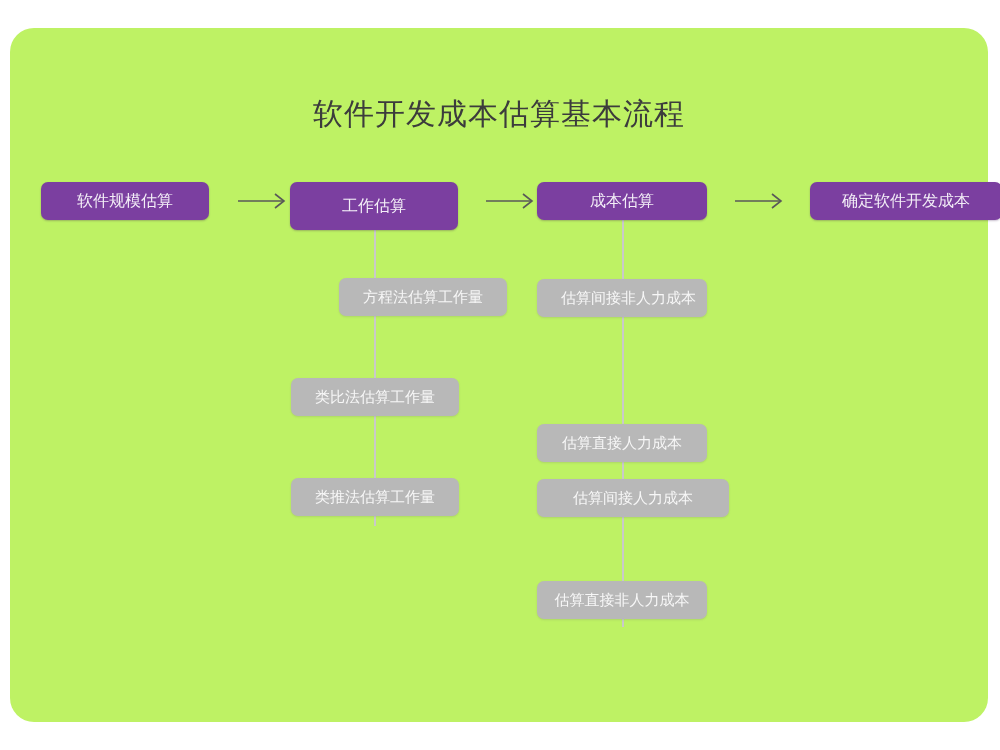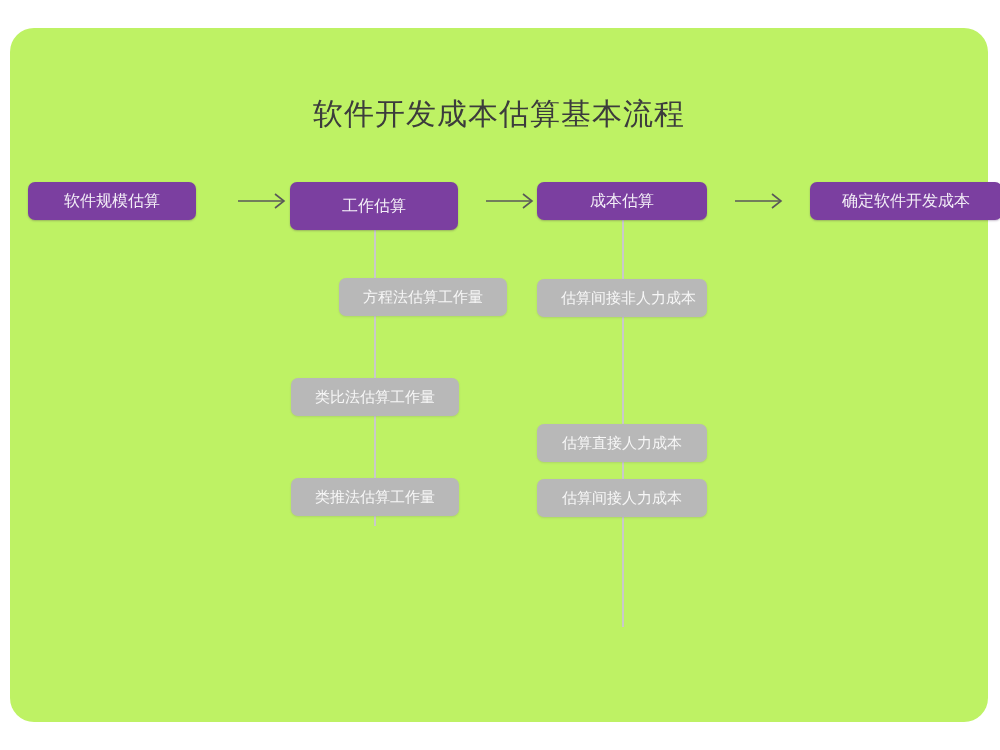--- a/index.html
+++ b/index.html
@@ -86,21 +86,21 @@
 </head>
 <body>
 
 <div id="canvas">
 
   <div id="chart-title">软件开发成本估算基本流程</div>
 
   <div class="connector" style="left:364px; top:191px; height:307px;"></div>
   <div class="connector" style="left:612px; top:191px; height:408px;"></div>
 
-  <div class="node primary" style="left:18px; top:154px; width:168px; height:38px;">
+  <div class="node primary" style="left:31px; top:154px; width:168px; height:38px;">
     <span>软件规模估算</span>
   </div>
 
   <div class="arrow" style="left:225px; top:160px; width:56px; height:26px;">
     <svg width="52" height="20" viewBox="0 0 52 20" aria-hidden="true">
       <line x1="1" y1="10" x2="46" y2="10" stroke="#595959" stroke-width="1.6"></line>
       <polyline points="38,3 47,10 38,17" fill="none" stroke="#595959" stroke-width="1.6"></polyline>
     </svg>
   </div>
 
@@ -139,17 +139,20 @@
   <div class="node secondary" style="left:281px; top:350px; width:168px; height:38px;">
     <span>类比法估算工作量</span>
   </div>
 
   <div class="node secondary" style="left:527px; top:251px; width:170px; height:38px;padding-left:13px;">
     <span>估算间接非人力成本</span>
   </div>
   <div class="node secondary" style="left:527px; top:351px; width:170px; height:38px;margin-top:45px;">
     <span>估算直接人力成本</span>
   </div>
-  <div class="node secondary" style="left:527px; top:451px; width:170px; height:38px;">
+  <div class="node secondary" style="left:527px; top:451px; width:192px; height:38px;">
     <span>估算间接人力成本</span>
+  </div>
+  <div class="node secondary" style="left:527px; top:553px; width:170px; height:38px;">
+    <span>估算直接非人力成本</span>
   </div>
 
 </div>
 
 </body></html>

